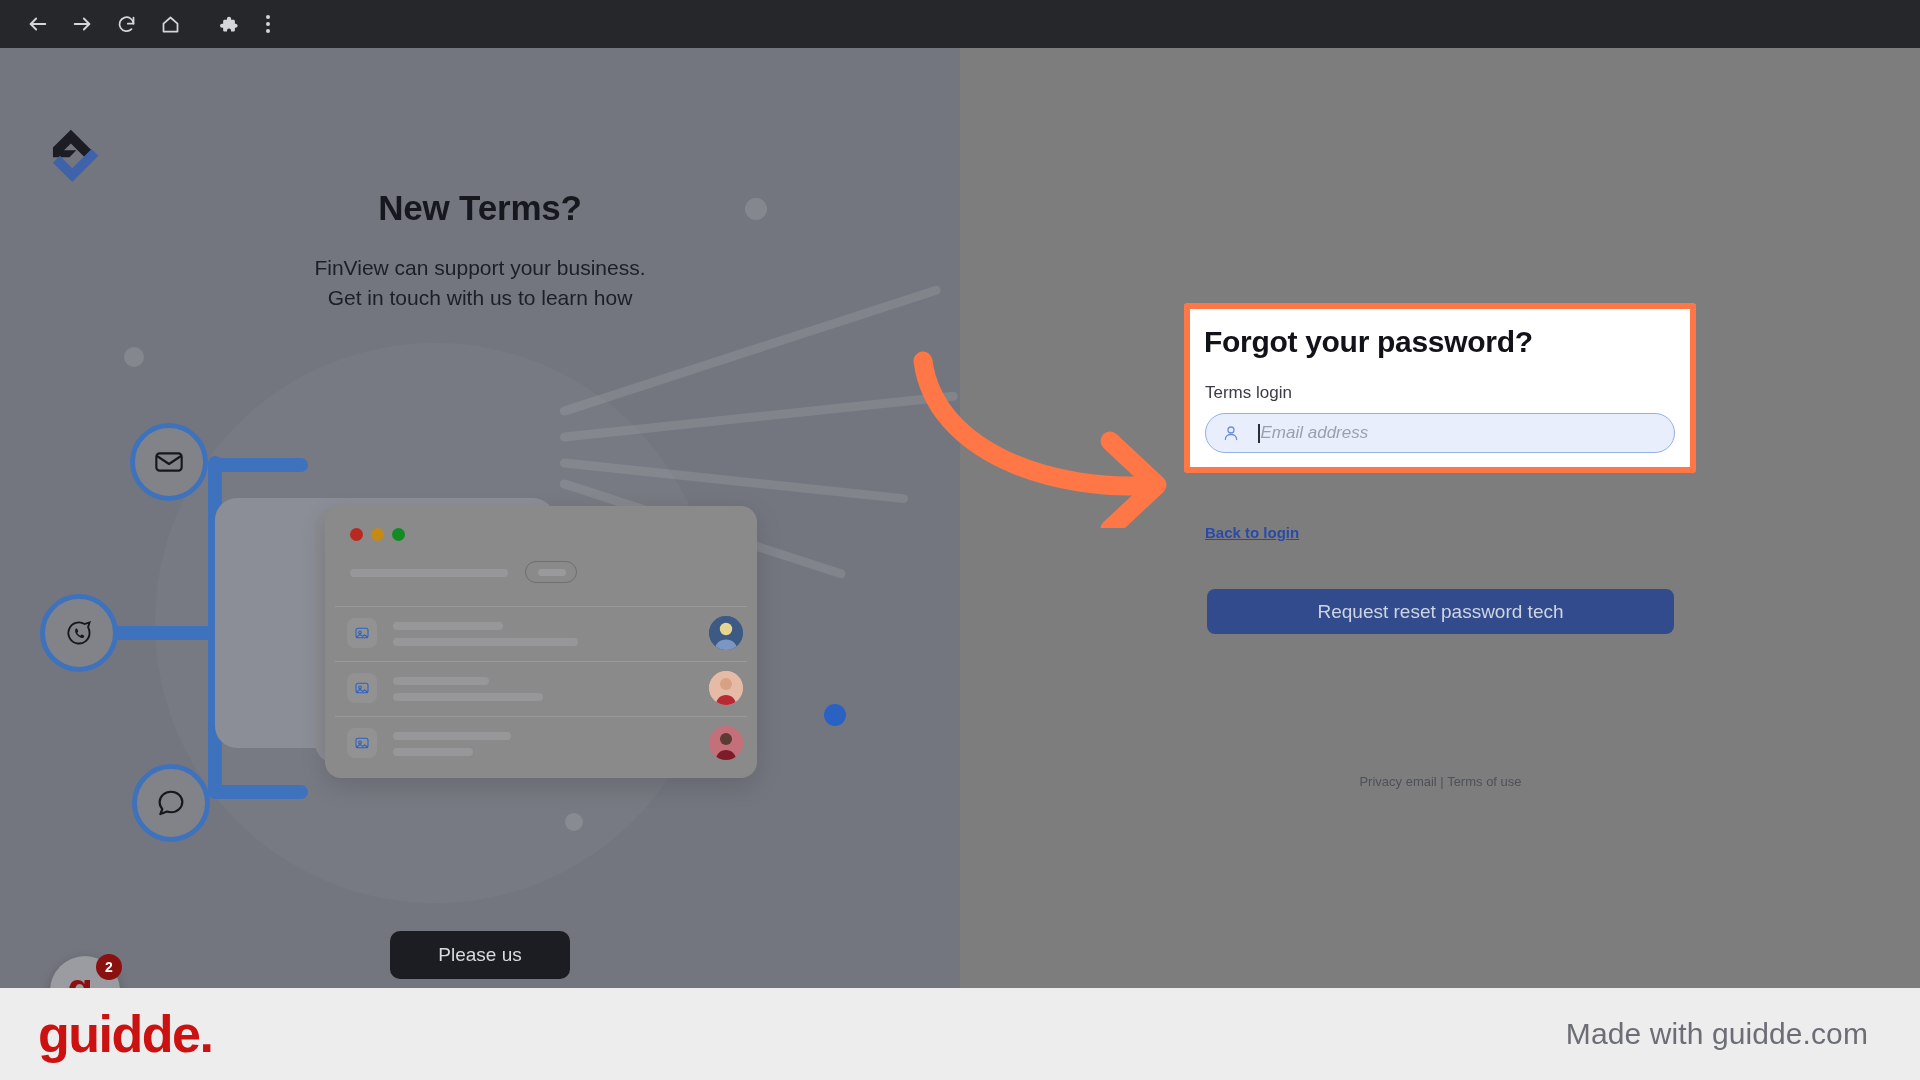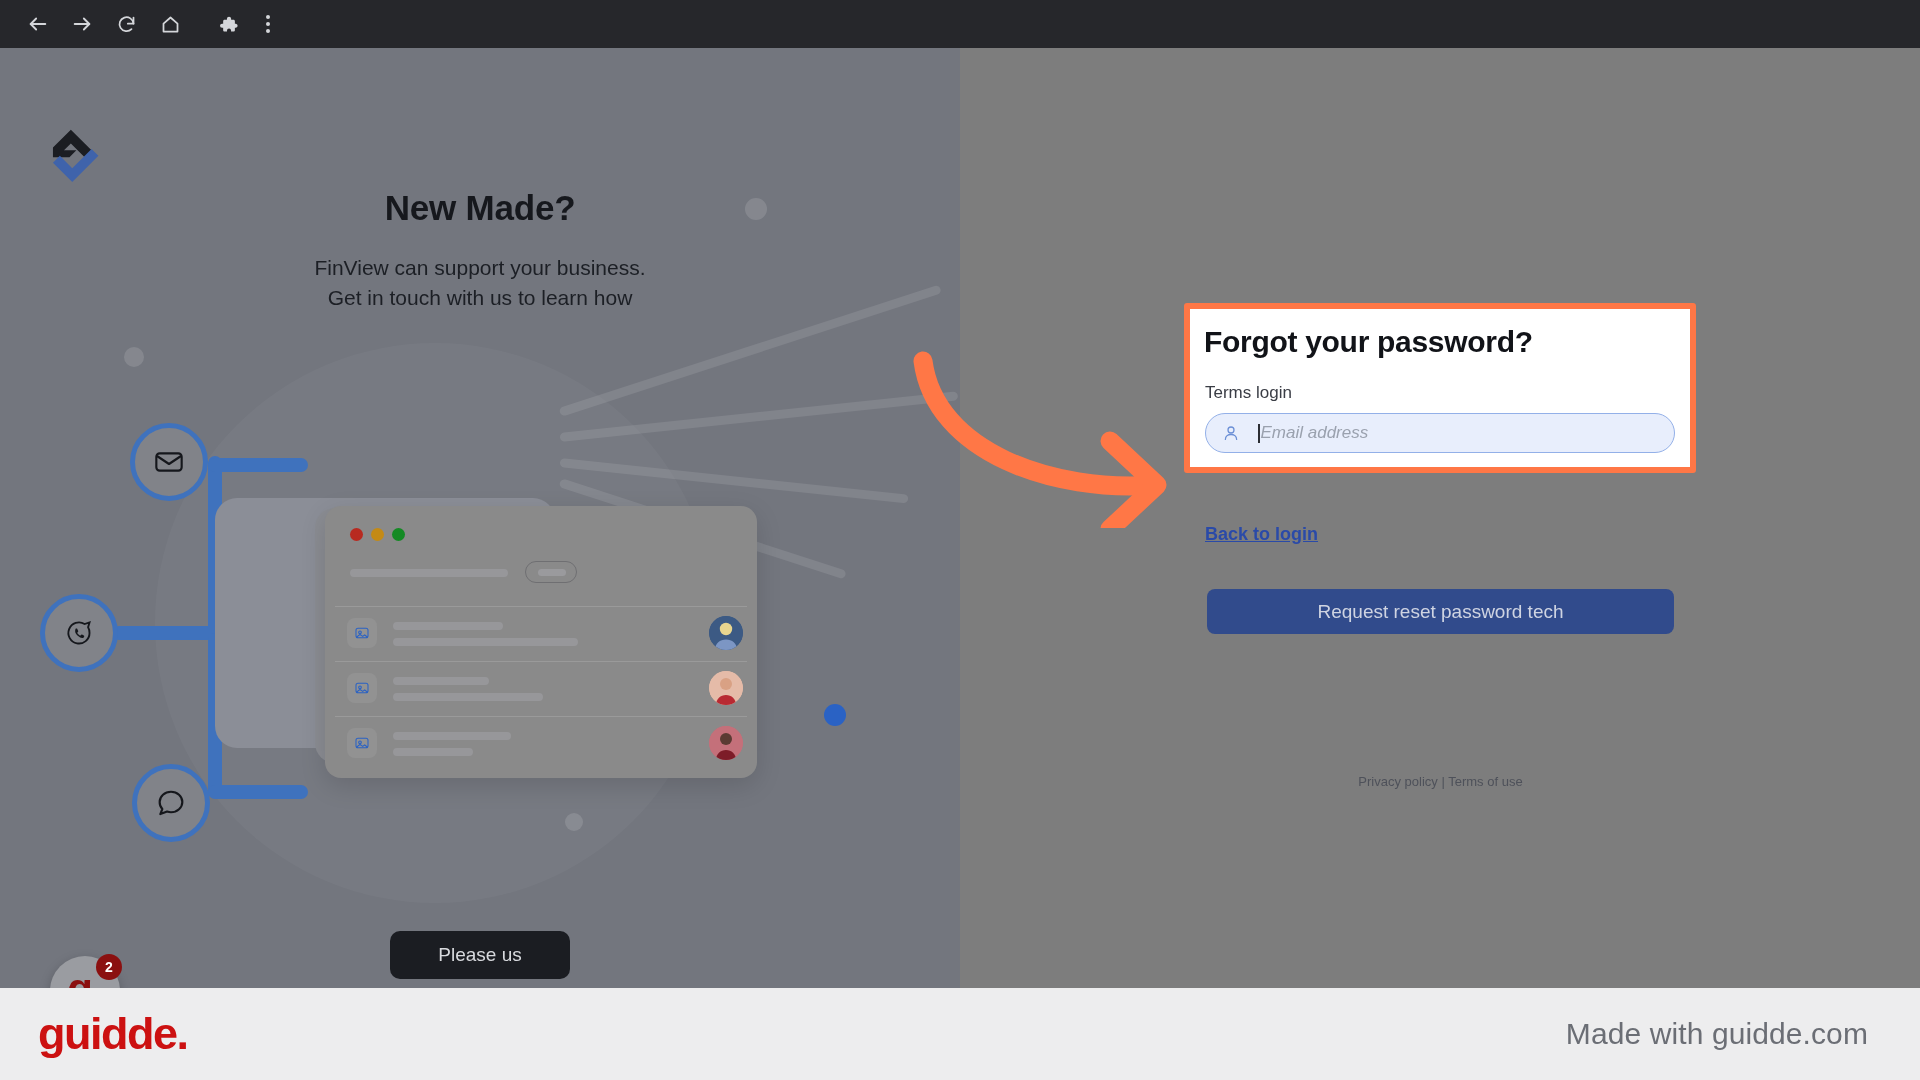--- a/index.html
+++ b/index.html
@@ -208,21 +208,21 @@
   .input-user-icon { margin-left:16px; flex:0 0 auto; display:block; }
   .input-caret {
     width:1.5px; height:19px; background:#2b2d33; margin-left:18px; flex:0 0 auto;
   }
   .input-ph {
     margin-left:1px; color:#9aa1ae; font-size:17px;font-style:italic;
   }
 
   .back-link {
     position:absolute; left:1205px; top:476px;
-    color:#2a4aa8; font-size:18px; text-decoration:underline;
+    color:#2a4aa8; font-size:15px; text-decoration:underline;
     font-weight:bold; cursor:pointer;
   }
 
   .submit-btn {
     position:absolute; left:1207px; top:541px; width:467px; height:45px;
     background:#314b8c; color:#cfd4e2; border:none; border-radius:8px;
     font-size:19px; font-family:"Liberation Sans", sans-serif;
     cursor:pointer;
   }
   .help-text {
@@ -239,21 +239,21 @@
   .arrow-anno { position:absolute; left:905px; top:295px; width:280px; height:185px; }
 
   
   .footer {
     position:absolute; left:0; top:988px; width:1920px; height:92px;
     background:#ededee;
     display:flex; align-items:center; justify-content:space-between;
   }
   .footer-logo {
     margin-left:38px; color:#cc1111;
-    font-size:45px; font-weight:bold; letter-spacing:-1.5px;
+    font-size:52px; font-weight:bold; letter-spacing:-1.5px;
     font-family:"Liberation Sans", sans-serif;
   }
   .footer-made {
     margin-right:52px; color:#6b6e75;
     font-size:30px; letter-spacing:.1px;
   }
 </style>
 </head>
 <body>
 
@@ -313,21 +313,21 @@
       <div class="ray" style="transform:rotate(-6deg); top:55px;"></div>
       <div class="ray" style="transform:rotate(6deg); top:80px; width:350px;"></div>
       <div class="ray" style="transform:rotate(18deg); top:100px; width:300px;"></div>
     </div>
 
     <svg class="logo-mark" viewBox="0 0 100 90">
       <path d="M18 40 L44 14 L74 44 L64 54 L44 34 L34 44 L52 44 L42 54 L18 54 Z" fill="#1b1d22"></path>
       <path d="M28 52 L46 70 L74 42 L84 52 L46 90 L18 62 Z" fill="#3f63ab"></path>
     </svg>
 
-    <div class="headline">New Made?</div>
+    <div class="headline">New Terms?</div>
     <div class="subhead">
       <div>FinView can support your business.</div>
       <div>Get in touch with us to learn how</div>
     </div>
 
     <div class="nodes">
       <div class="connector" style="left:208px; top:78px; width:14px; height:190px; border-radius:7px;"></div>
       <div class="connector" style="left:208px; top:80px; width:100px; height:14px; border-radius:7px;"></div>
       <div class="connector" style="left:112px; top:248px; width:210px; height:14px; border-radius:7px;"></div>
       <div class="connector" style="left:208px; top:255px; width:14px; height:165px; border-radius:7px;"></div>
@@ -447,21 +447,21 @@
     <span class="input-ph">Email address</span>
   </div>
 
   <a class="back-link" href="#">Back to login</a>
 
   <button class="submit-btn">Request reset password tech</button>
 
 
   <div class="copyright">
     <div>
-      <a href="#">Privacy policy</a>
+      <a href="#">Privacy email</a>
       <span>|</span>
       <a href="#">Terms of use</a>
     </div>
   </div>
 
   <svg class="arrow-anno" viewBox="0 0 280 185">
     <path d="M18 18 C30 110, 150 150, 250 142" stroke="#ff7746" stroke-width="19" fill="none" stroke-linecap="round"></path>
     <path d="M205 98 L252 142 L205 186" stroke="#ff7746" stroke-width="19" fill="none" stroke-linecap="round" stroke-linejoin="round"></path>
   </svg>
 </div>

